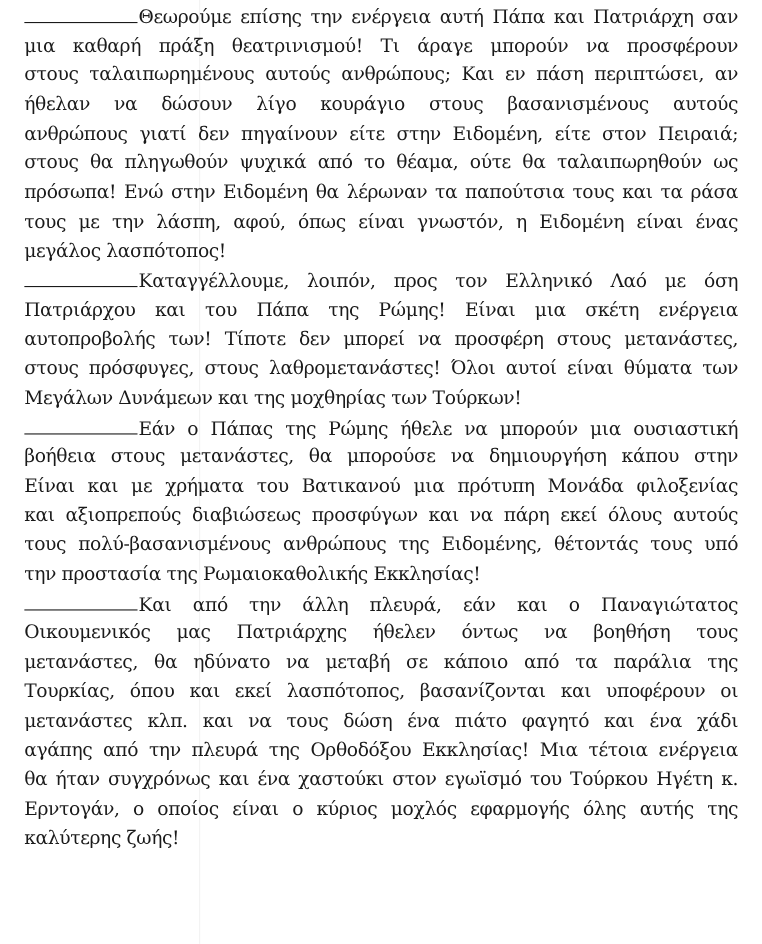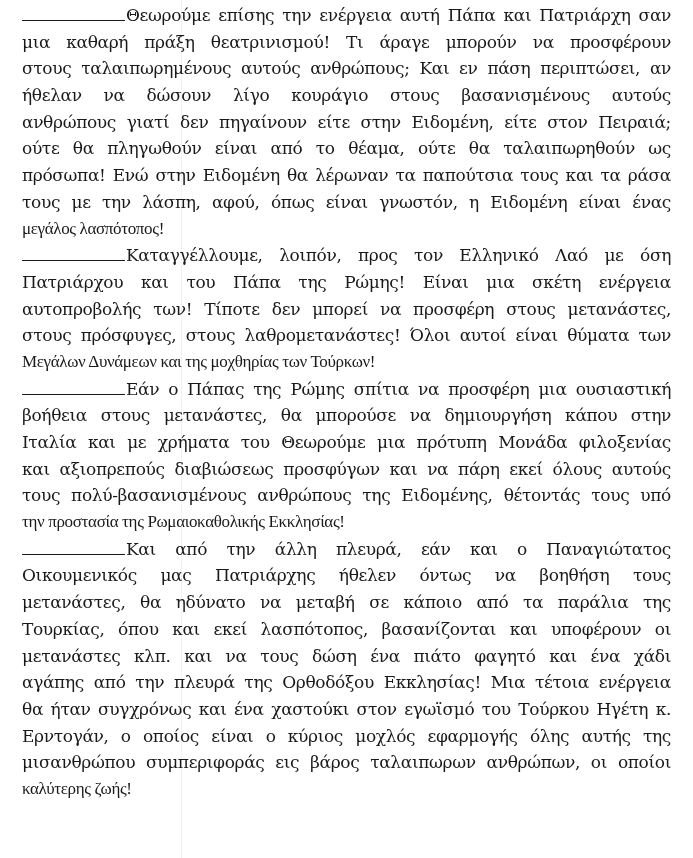--- a/index.html
+++ b/index.html
@@ -8,68 +8,67 @@
       position: absolute; left: 22px; top: 2px; width: 649px;
       font-family: "DejaVu Serif", "Liberation Serif", serif;
       font-size: 17px; color: #1a1a1a;
       letter-spacing: -0.35px;
     }
     .line {
       display: block; height: 26.7px; line-height: 26.7px;
       white-space: nowrap; text-align: justify; text-align-last: justify;
       overflow: hidden;
     }
-    .line.last { text-align-last: left; font-family: Liberation Serif, serif; }
+    .line.last { text-align-last: left; }
     .blank {
       display: inline-block; width: 103px; border-bottom: 1px solid #1a1a1a;
       height: 18px; vertical-align: baseline; margin-right: 1px;
     }
     .sep { position:absolute; left:181px; top:0; width:1px; height:858px; background:#f2f2f2; }
   </style>
 </head>
 <body>
 
 <div class="sep"></div>
 
 <div class="doc">
 
   <div>
     <div class="line"><span class="blank"></span><span>Θεωρούμε επίσης την ενέργεια αυτή Πάπα και Πατριάρχη σαν</span></div>
     <div class="line">μια  καθαρή πράξη θεατρινισμού!  Τι άραγε μπορούν να προσφέρουν</div>
     <div class="line">στους ταλαιπωρημένους αυτούς ανθρώπους; Και εν πάση περιπτώσει, αν</div>
     <div class="line">ήθελαν να δώσουν λίγο κουράγιο στους βασανισμένους αυτούς</div>
     <div class="line">ανθρώπους γιατί δεν πηγαίνουν είτε στην Ειδομένη, είτε στον Πειραιά;</div>
-    <div class="line">ούτε θα πληγωθούν είναι από το θέαμα, ούτε θα ταλαιπωρηθούν ως</div>
+    <div class="line">στους θα πληγωθούν ψυχικά από το θέαμα, ούτε θα ταλαιπωρηθούν ως</div>
     <div class="line">πρόσωπα! Ενώ στην Ειδομένη θα λέρωναν τα παπούτσια τους και τα ράσα</div>
     <div class="line">τους με την λάσπη, αφού, όπως είναι γνωστόν, η Ειδομένη είναι ένας</div>
     <div class="line last">μεγάλος λασπότοπος!</div>
   </div>
 
   <div>
     <div class="line"><span class="blank"></span><span>Καταγγέλλουμε, λοιπόν, προς τον Ελληνικό Λαό με όση</span></div>
     <div class="line">Πατριάρχου και του Πάπα της Ρώμης! Είναι μια σκέτη ενέργεια</div>
     <div class="line">αυτοπροβολής των! Τίποτε δεν μπορεί να προσφέρη στους μετανάστες,</div>
     <div class="line">στους πρόσφυγες, στους λαθρομετανάστες! Όλοι αυτοί είναι θύματα των</div>
     <div class="line last">Μεγάλων Δυνάμεων και  της μοχθηρίας των Τούρκων!</div>
   </div>
 
   <div>
-    <div class="line"><span class="blank"></span><span>Εάν ο Πάπας της Ρώμης σπίτια να προσφέρη μια ουσιαστική</span></div>
+    <div class="line"><span class="blank"></span><span>Εάν ο Πάπας της Ρώμης ήθελε να μπορούν μια ουσιαστική</span></div>
     <div class="line">βοήθεια στους μετανάστες, θα μπορούσε να δημιουργήση κάπου στην</div>
-    <div class="line">Ιταλία και με χρήματα του Θεωρούμε μια πρότυπη Μονάδα φιλοξενίας</div>
+    <div class="line">Είναι και με χρήματα του Βατικανού μια πρότυπη Μονάδα φιλοξενίας</div>
     <div class="line">και αξιοπρεπούς διαβιώσεως προσφύγων και να πάρη εκεί όλους αυτούς</div>
     <div class="line">τους πολύ-βασανισμένους ανθρώπους της Ειδομένης, θέτοντάς τους υπό</div>
     <div class="line last">την προστασία της Ρωμαιοκαθολικής Εκκλησίας!</div>
   </div>
 
   <div>
     <div class="line"><span class="blank"></span><span>Και από την άλλη πλευρά, εάν και ο Παναγιώτατος</span></div>
     <div class="line">Οικουμενικός μας Πατριάρχης ήθελεν όντως να βοηθήση τους</div>
     <div class="line">μετανάστες, θα ηδύνατο να μεταβή σε κάποιο από τα παράλια της</div>
     <div class="line">Τουρκίας, όπου και εκεί λασπότοπος, βασανίζονται και υποφέρουν οι</div>
     <div class="line">μετανάστες κλπ. και να τους δώση  ένα πιάτο φαγητό και ένα χάδι</div>
     <div class="line">αγάπης από την πλευρά της Ορθοδόξου Εκκλησίας! Μια τέτοια ενέργεια</div>
     <div class="line">θα ήταν συγχρόνως και ένα χαστούκι στον εγωϊσμό του Τούρκου Ηγέτη κ.</div>
     <div class="line">Ερντογάν, ο οποίος είναι ο κύριος μοχλός εφαρμογής όλης αυτής της</div>
-    <div class="line">μισανθρώπου συμπεριφοράς εις βάρος ταλαιπωρων ανθρώπων, οι οποίοι</div>
     <div class="line last">καλύτερης ζωής!</div>
   </div>
 </div>
 
 </body></html>

